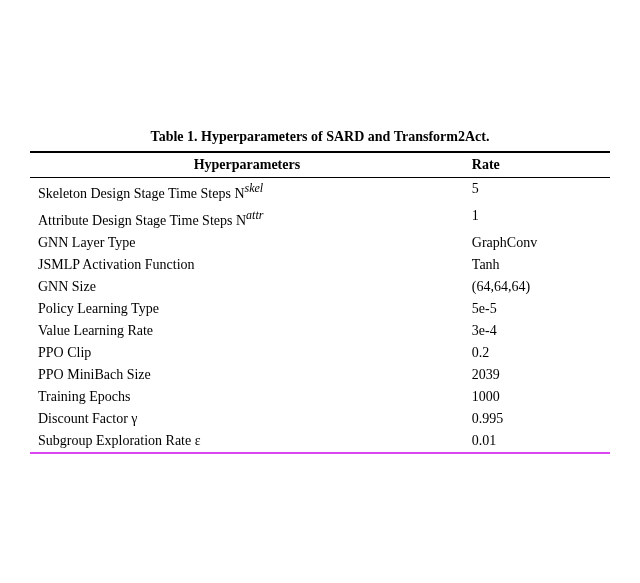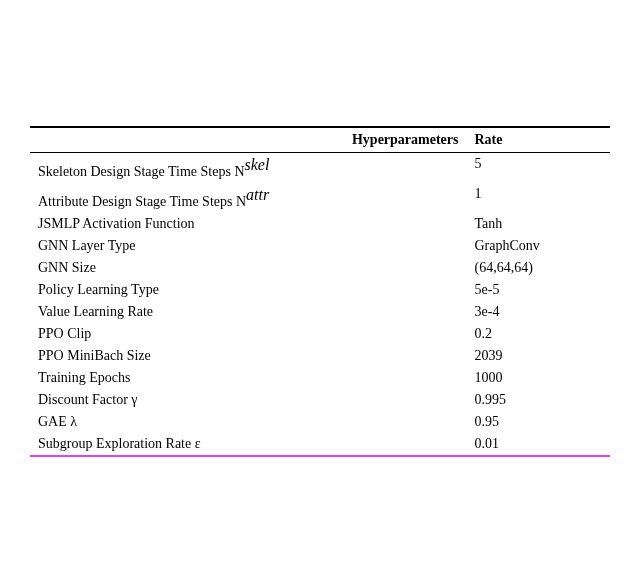--- a/index.html
+++ b/index.html
@@ -46,69 +46,73 @@
       border-top: 2px solid #000;
       border-bottom: 1px solid #000;
     }
 
     tbody tr:last-child {
       border-bottom: 2px solid #d946ef;
     }
 
     th {
       padding: 4px 8px;
-      text-align: right;
+      text-align: center;
       font-weight: bold;
     }
 
     th.value-col {
       text-align: left;
     }
 
     td {
       padding: 3px 8px;
       vertical-align: top;
     }
 
     td.value-col {
       text-align: left;
     }
 
     sup {
-      font-size: 16px;
+      font-size: 12px;
     }
   </style>
 </head>
 <body>
 
 <div class="page-container">
+  <div class="table-caption">
+    <span>Table 1.</span>
+    <span> Hyperparameters of SARD and Transform2Act.</span>
+  </div>
 
   <table>
     <thead>
       <tr>
         <th>Hyperparameters</th>
         <th class="value-col">Rate</th>
       </tr>
     </thead>
     <tbody id="table-body">
     <tr>
           <td>Skeleton Design Stage Time Steps N<sup><em>skel</em></sup></td>
           <td class="value-col">5</td>
         </tr>
         <tr>
           <td>Attribute Design Stage Time Steps N<sup><em>attr</em></sup></td>
           <td class="value-col">1</td>
         </tr>
         <tr>
+          <td>GNN Layer Type</td>
+          <td class="value-col">GraphConv</td>
+        </tr>
+        <tr>
           <td>JSMLP Activation Function</td>
           <td class="value-col">Tanh</td>
-        </tr>
-        <tr>
-          <td>GNN Layer Type</td>
-          <td class="value-col">GraphConv</td>
         </tr>
         <tr>
           <td>GNN Size</td>
           <td class="value-col">(64,64,64)</td>
         </tr>
         <tr>
           <td>Policy Learning Type</td>
           <td class="value-col">5e-5</td>
         </tr>
         <tr>
@@ -125,22 +129,18 @@
         </tr>
         <tr>
           <td>Training Epochs</td>
           <td class="value-col">1000</td>
         </tr>
         <tr>
           <td>Discount Factor γ</td>
           <td class="value-col">0.995</td>
         </tr>
         <tr>
-          <td>GAE λ</td>
-          <td class="value-col">0.95</td>
-        </tr>
-        <tr>
           <td>Subgroup Exploration Rate ε</td>
           <td class="value-col">0.01</td>
         </tr>
       </tbody>
   </table>
 </div>
 
 </body></html>

